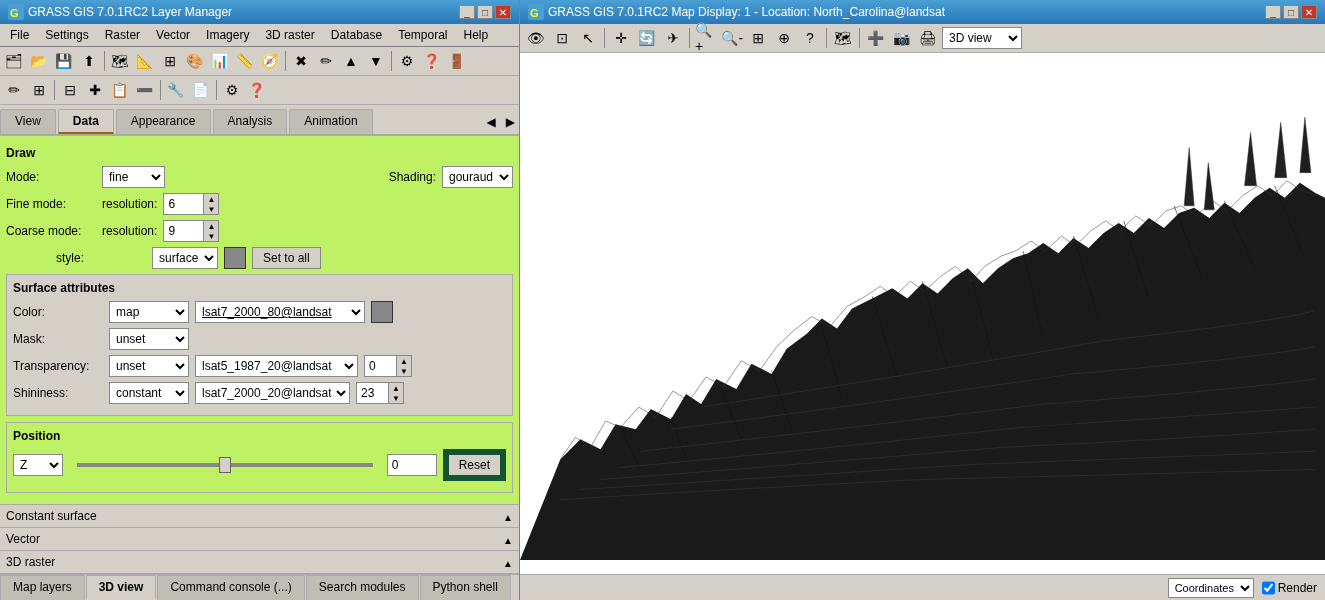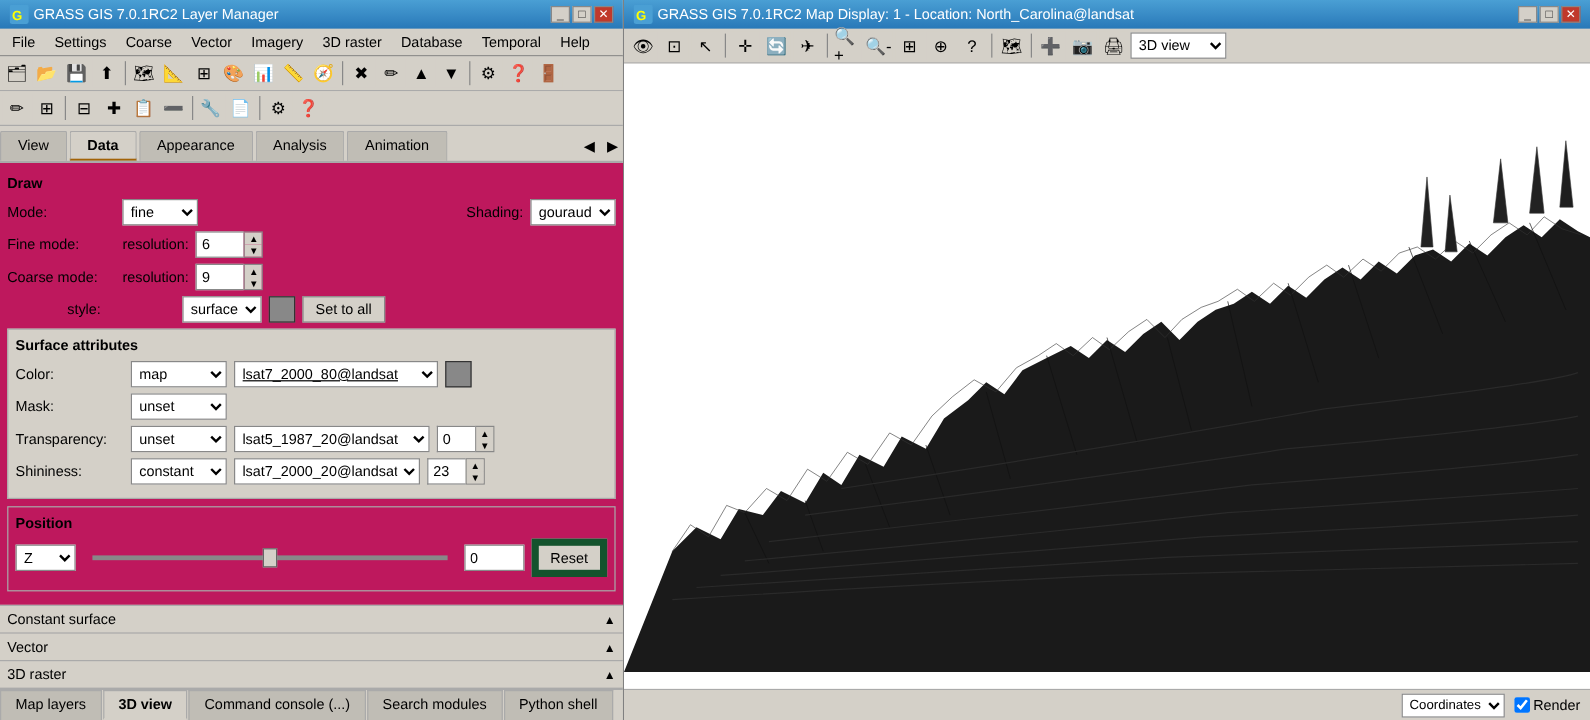--- a/index.html
+++ b/index.html
@@ -25,21 +25,21 @@
     .tb-sep { width: 1px; height: 20px; background: #888; margin: 0 2px; }
 
     .toolbar-row2 { background: #d4d0c8; border-bottom: 1px solid #aaa; padding: 2px; display: flex; flex-wrap: wrap; gap: 1px; align-items: center; }
 
     .tabs-bar { display: flex; background: #d4d0c8; border-bottom: 2px solid #aaa; padding-top: 4px; }
     .tab { padding: 4px 14px; font-size: 12px; cursor: pointer; border: 1px solid #aaa; border-bottom: none; background: #c0bdb5; margin-right: 2px; border-radius: 2px 2px 0 0; }
     .tab.active { background: #d4d0c8; border-bottom: 2px solid #a16207; font-weight: bold; }
     .tab-nav { margin-left: auto; display: flex; align-items: center; gap: 2px; }
     .tab-nav-btn { font-size: 12px; cursor: pointer; padding: 0 4px; }
 
-    .panel-content { flex: 1; overflow-y: auto; padding: 6px; background: #be185d; }
+    .panel-content { flex: 1; overflow-y: auto; padding: 6px; background: #bef264; }
     
     .section-header { font-weight: bold; margin-bottom: 6px; margin-top: 4px; }
     
     .form-row { display: flex; align-items: center; margin-bottom: 5px; gap: 6px; }
     .form-label { min-width: 90px; font-size: 12px; }
     .form-label-right { margin-left: auto; font-size: 12px; }
     
     select { font-size: 12px; background: white; border: 1px solid #888; padding: 1px 2px; height: 22px; }
     input[type="text"], input[type="number"] { font-size: 12px; background: white; border: 1px solid #888; padding: 1px 4px; height: 22px; }
     .spinbox { display: flex; align-items: center; }
@@ -66,21 +66,21 @@
     .reset-btn { padding: 3px 10px; background: #d4d0c8; border: 6px solid #14532d; font-size: 12px; cursor: pointer; }
 
     
     .right-panel { flex: 1; display: flex; flex-direction: column; background: #d4d0c8; }
     .right-title-bar { background: linear-gradient(180deg, #4a9fd4 0%, #2878b8 100%); color: white; padding: 3px 8px; display: flex; align-items: center; justify-content: space-between; height: 24px; }
     .right-toolbar { background: #d4d0c8; border-bottom: 1px solid #aaa; padding: 2px 4px; display: flex; gap: 2px; align-items: center; }
     .map-area { flex: 1; background: white; position: relative; overflow: hidden; }
     
     .status-bar { background: #d4d0c8; border-top: 1px solid #aaa; padding: 2px 8px; display: flex; align-items: center; justify-content: flex-end; gap: 8px; height: 26px; }
     .status-select { font-size: 11px; height: 20px; }
-    .render-checkbox { display: flex; align-items: center; gap: 3px; font-size: 12px; }
+    .render-checkbox { display: flex; gap: 3px; font-size: 12px; }
 
     
     .terrain-svg { width: 100%; height: 100%; }
 
     .view-select { font-size: 12px; height: 22px; min-width: 80px; }
 
     input[type="range"] { -webkit-appearance: none; width: 100%; height: 4px; background: #888; outline: none; }
     input[type="range"]::-webkit-slider-thumb { -webkit-appearance: none; width: 12px; height: 16px; background: #d4d0c8; border: 1px solid #666; cursor: pointer; }
   </style>
 </head>
@@ -101,21 +101,21 @@
       <div class="title-bar-buttons">
         <div class="tb-btn min">_</div>
         <div class="tb-btn max">□</div>
         <div class="tb-btn close">✕</div>
       </div>
     </div>
 
     <div class="menu-bar">
       <span class="menu-item">File</span>
       <span class="menu-item">Settings</span>
-      <span class="menu-item">Coarse</span>
+      <span class="menu-item">Raster</span>
       <span class="menu-item">Vector</span>
       <span class="menu-item">Imagery</span>
       <span class="menu-item">3D raster</span>
       <span class="menu-item">Database</span>
       <span class="menu-item">Temporal</span>
       <span class="menu-item">Help</span>
     </div>
 
     <div class="toolbar-row">
       <div class="tb-icon" title="New mapset">🗂</div>

